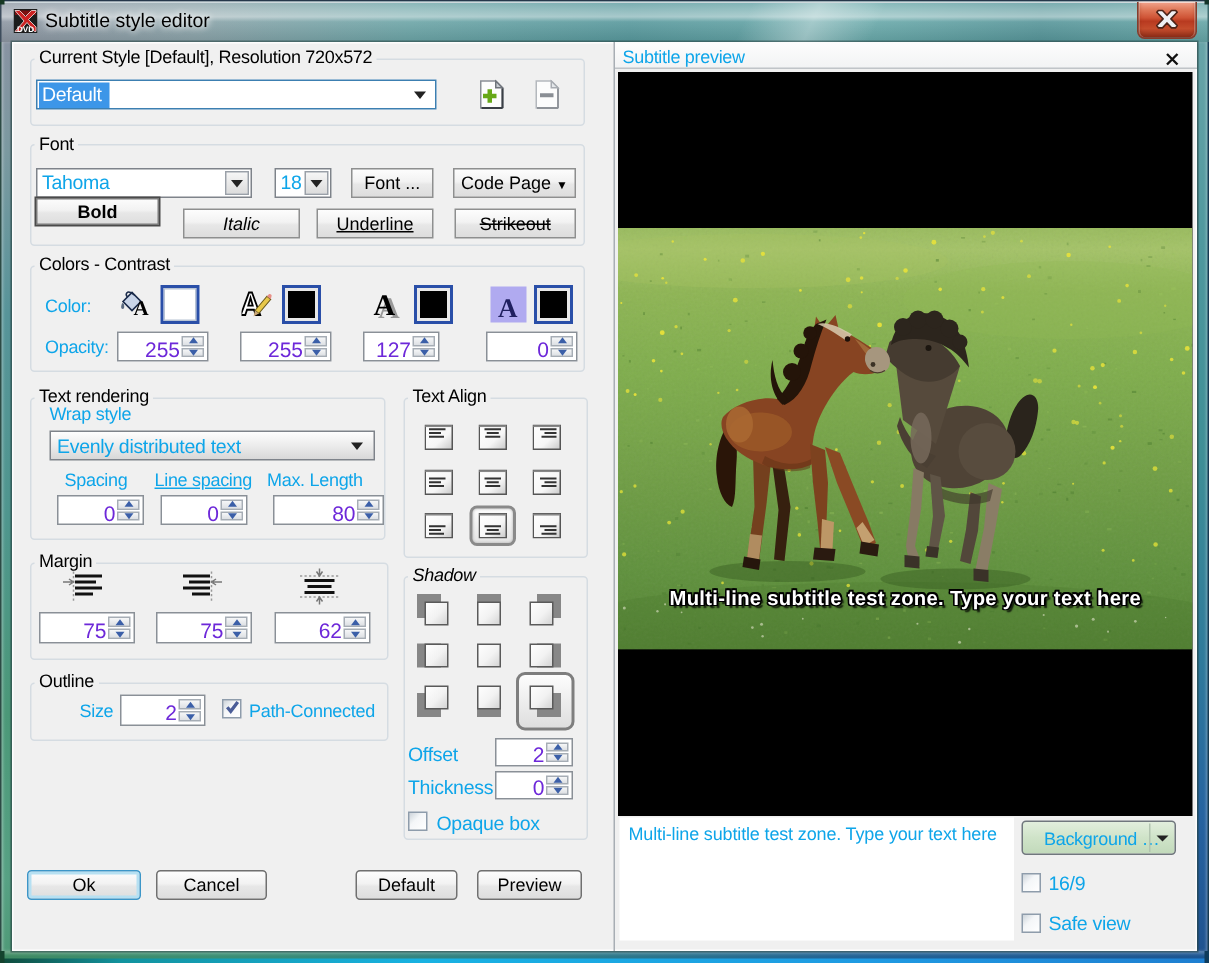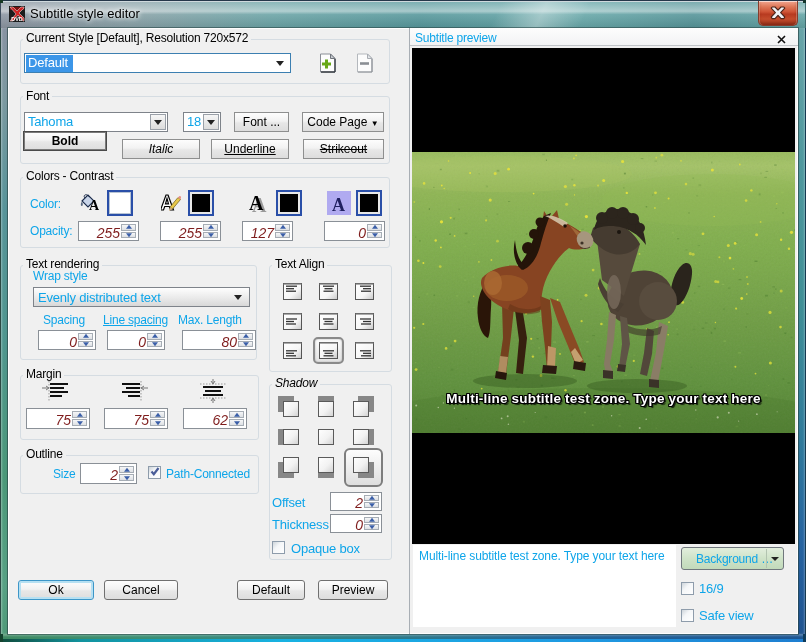--- a/index.html
+++ b/index.html
@@ -2,21 +2,21 @@
 <html><head><meta charset="utf-8"><style>
 * {margin:0;padding:0;box-sizing:border-box;}
 html,body {width:806px;height:642px;overflow:hidden;}
 body {font-family:"Liberation Sans",sans-serif;background:#1d3b2a;position:relative;}
 .abs {position:absolute;}
 .t12 {font-size:12px;color:#0ea5e9;line-height:14px;white-space:nowrap;letter-spacing:-0.2px;}
 .group {border:1px solid #d5dce2;border-radius:3px;}
 .glabel {position:absolute;font-size:12px;color:#000;background:#f0f0f0;padding:0 3px;line-height:13px;white-space:nowrap;letter-spacing:-0.2px;}
 .btn {position:absolute;background:linear-gradient(180deg,#fdfdfd 0%,#f2f2f2 45%,#e7e7e7 55%,#ddd 100%);border:1px solid #8e8f8f;font-size:12px;color:#000;text-align:center;}
 .spin {position:absolute;background:#fff;border:1px solid #8a9097;}
-.spin .v {position:absolute;right:18px;top:2px;font-size:13px;color:#7f1d1d;font-style:italic;}
+.spin .v {position:absolute;right:18px;top:2px;font-size:13px;color:#6d28d9;}
 .sbtn {position:absolute;right:2px;top:2px;bottom:2px;width:15px;display:flex;flex-direction:column;gap:1px;}
 .sbtn>div {flex:1;background:linear-gradient(180deg,#f6f7f8,#dde0e4);border:1px solid #a6adb5;position:relative;}
 
 .arr-u,.arr-d {position:absolute;left:50%;top:50%;width:0;height:0;border-left:3px solid transparent;border-right:3px solid transparent;}
 .arr-u {border-bottom:4px solid #3b5fa8;transform:translate(-50%,-55%);}
 .arr-d {border-top:4px solid #3b5fa8;transform:translate(-50%,-45%);}
 .cb {position:absolute;width:13px;height:13px;background:linear-gradient(135deg,#cdd4da,#f4f6f8 40%,#fff);border:1px solid #8e9cab;}
 </style></head><body>
 
 

